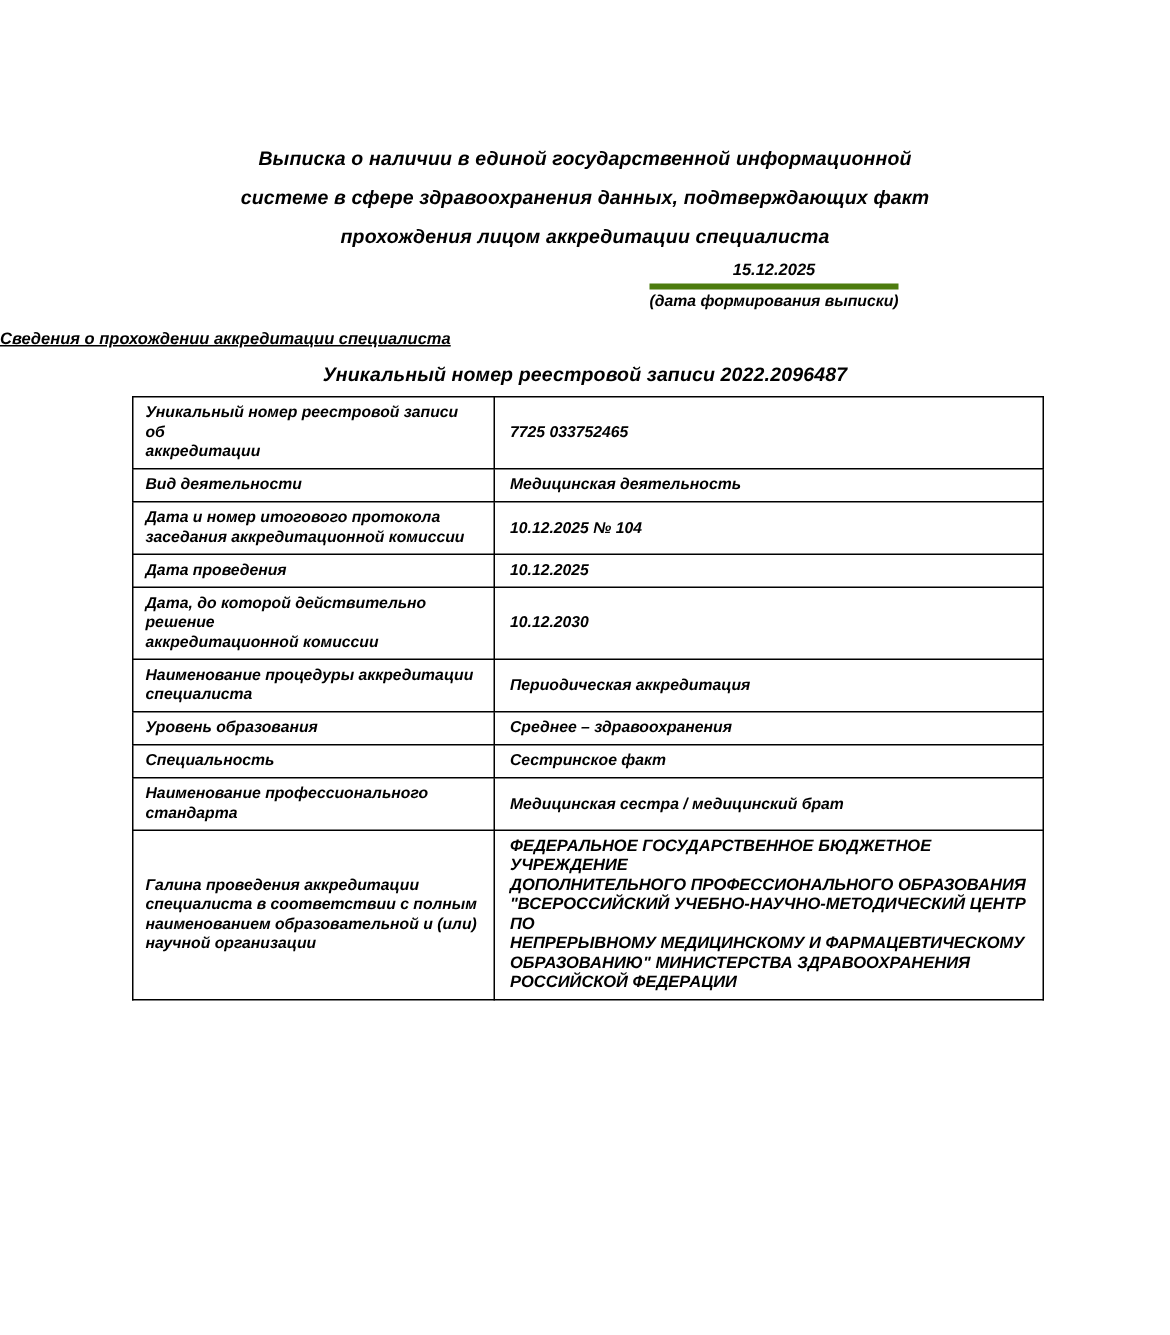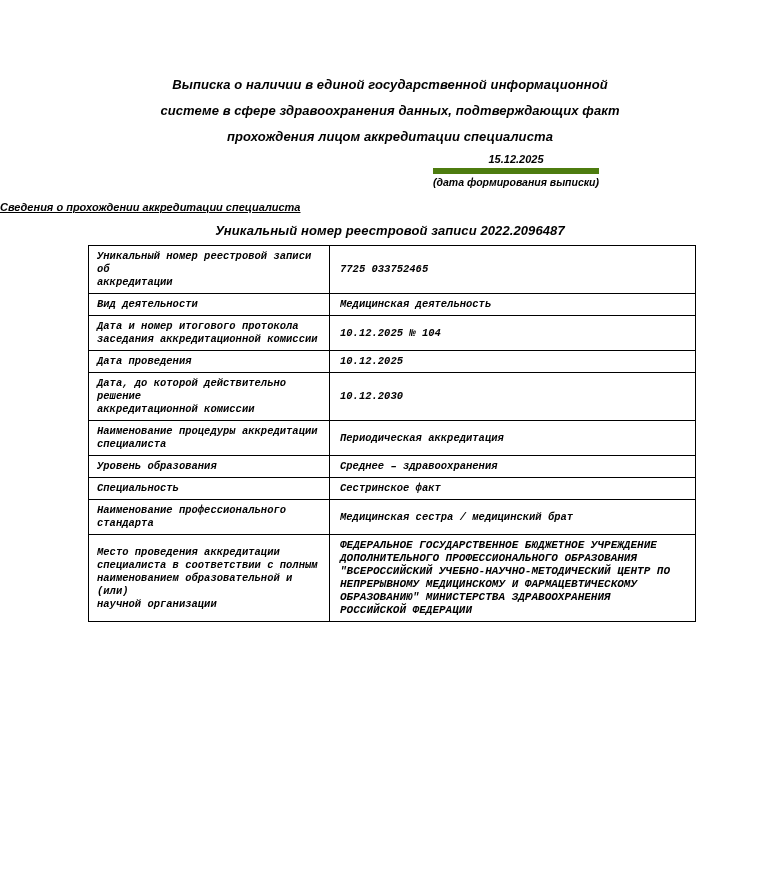--- a/index.html
+++ b/index.html
@@ -14,40 +14,40 @@
     font-family: "Liberation Sans", "DejaVu Sans", sans-serif;
     font-style: italic;
     font-weight: 700;
     color: #000000;
     -webkit-font-smoothing: antialiased;
   }
   .page {
     width: 780px;
     height: 890px;
     box-sizing: border-box;
-    padding-top: 72px;
+    padding-top: 93px;
     background: #ffffff;
   }
   .title {
     margin: 0;
     font-size: 13px;
     line-height: 26px;
     text-align: center;
     white-space: pre-line;
     letter-spacing: 0.1px;
   }
   .date-block {
     width: 166px;
     margin: 2px 0 0 433px;
     text-align: center;
   }
   .date-value {
     font-size: 11px;
     line-height: 15px;
-    border-bottom: 6px solid #4d7c0f;
+    border-bottom: 4px solid #4d7c0f;
     padding-bottom: 1px;
   }
   .date-caption {
     font-size: 10.5px;
     line-height: 14px;
     padding-top: 1px;
     white-space: nowrap;
   }
   .summary {
     margin: 19px auto 0 auto;
@@ -70,21 +70,20 @@
     line-height: 16px;
     text-align: center;
     letter-spacing: 0.1px;
     font-style: italic;
   }
   table.acc-table {
     margin: 6px 0 11px 88px;
     width: 607px;
     border-collapse: collapse;
     table-layout: fixed;
-    font-family: Liberation Mono, monospace;
   }
   .acc-table td {
     border: 1px solid #000000;
     vertical-align: middle;
     padding: 4px 8px 4px 8px;
     font-size: 10.5px;
     line-height: 13px;
     white-space: pre-line;
     overflow: hidden;
   }
@@ -157,21 +156,21 @@
       <tr>
         <td class="cell-label">Специальность</td>
         <td class="cell-value">Сестринское факт</td>
       </tr>
       <tr>
         <td class="cell-label">Наименование профессионального
 стандарта</td>
         <td class="cell-value">Медицинская сестра / медицинский брат</td>
       </tr>
       <tr>
-        <td class="cell-label">Место проведения аккредитации
+        <td class="cell-label">Галина проведения аккредитации
 специалиста в соответствии с полным
 наименованием образовательной и (или)
 научной организации</td>
         <td class="cell-value value-org">ФЕДЕРАЛЬНОЕ ГОСУДАРСТВЕННОЕ БЮДЖЕТНОЕ УЧРЕЖДЕНИЕ
 ДОПОЛНИТЕЛЬНОГО ПРОФЕССИОНАЛЬНОГО ОБРАЗОВАНИЯ
 "ВСЕРОССИЙСКИЙ УЧЕБНО-НАУЧНО-МЕТОДИЧЕСКИЙ ЦЕНТР ПО
 НЕПРЕРЫВНОМУ МЕДИЦИНСКОМУ И ФАРМАЦЕВТИЧЕСКОМУ
 ОБРАЗОВАНИЮ" МИНИСТЕРСТВА ЗДРАВООХРАНЕНИЯ
 РОССИЙСКОЙ ФЕДЕРАЦИИ</td>
       </tr>

